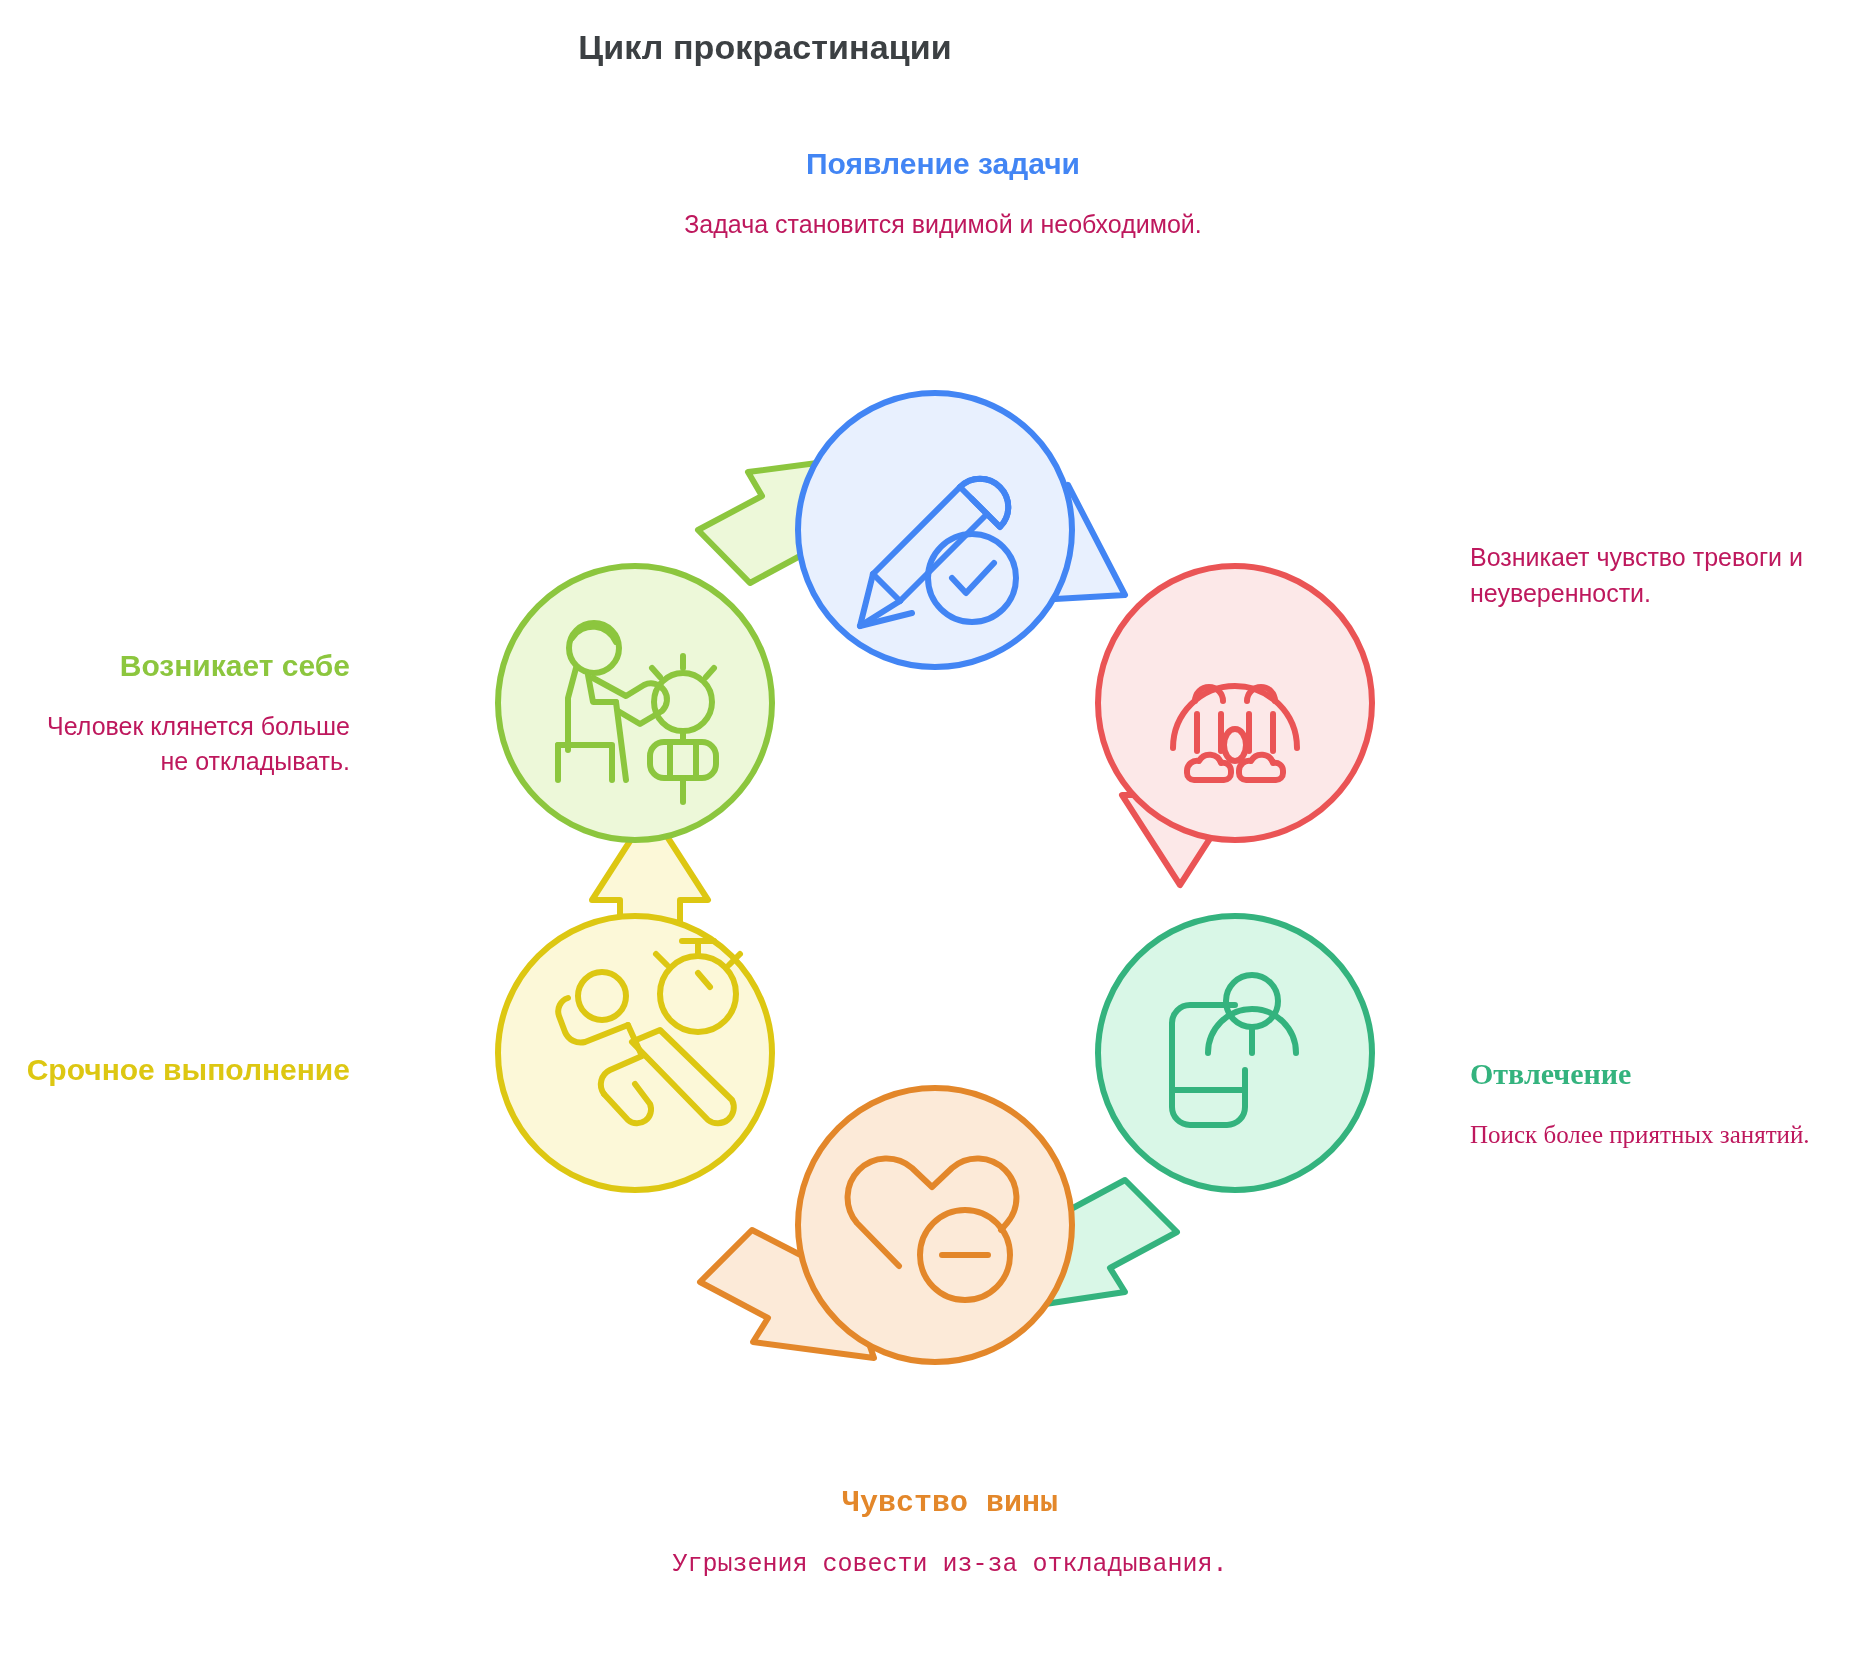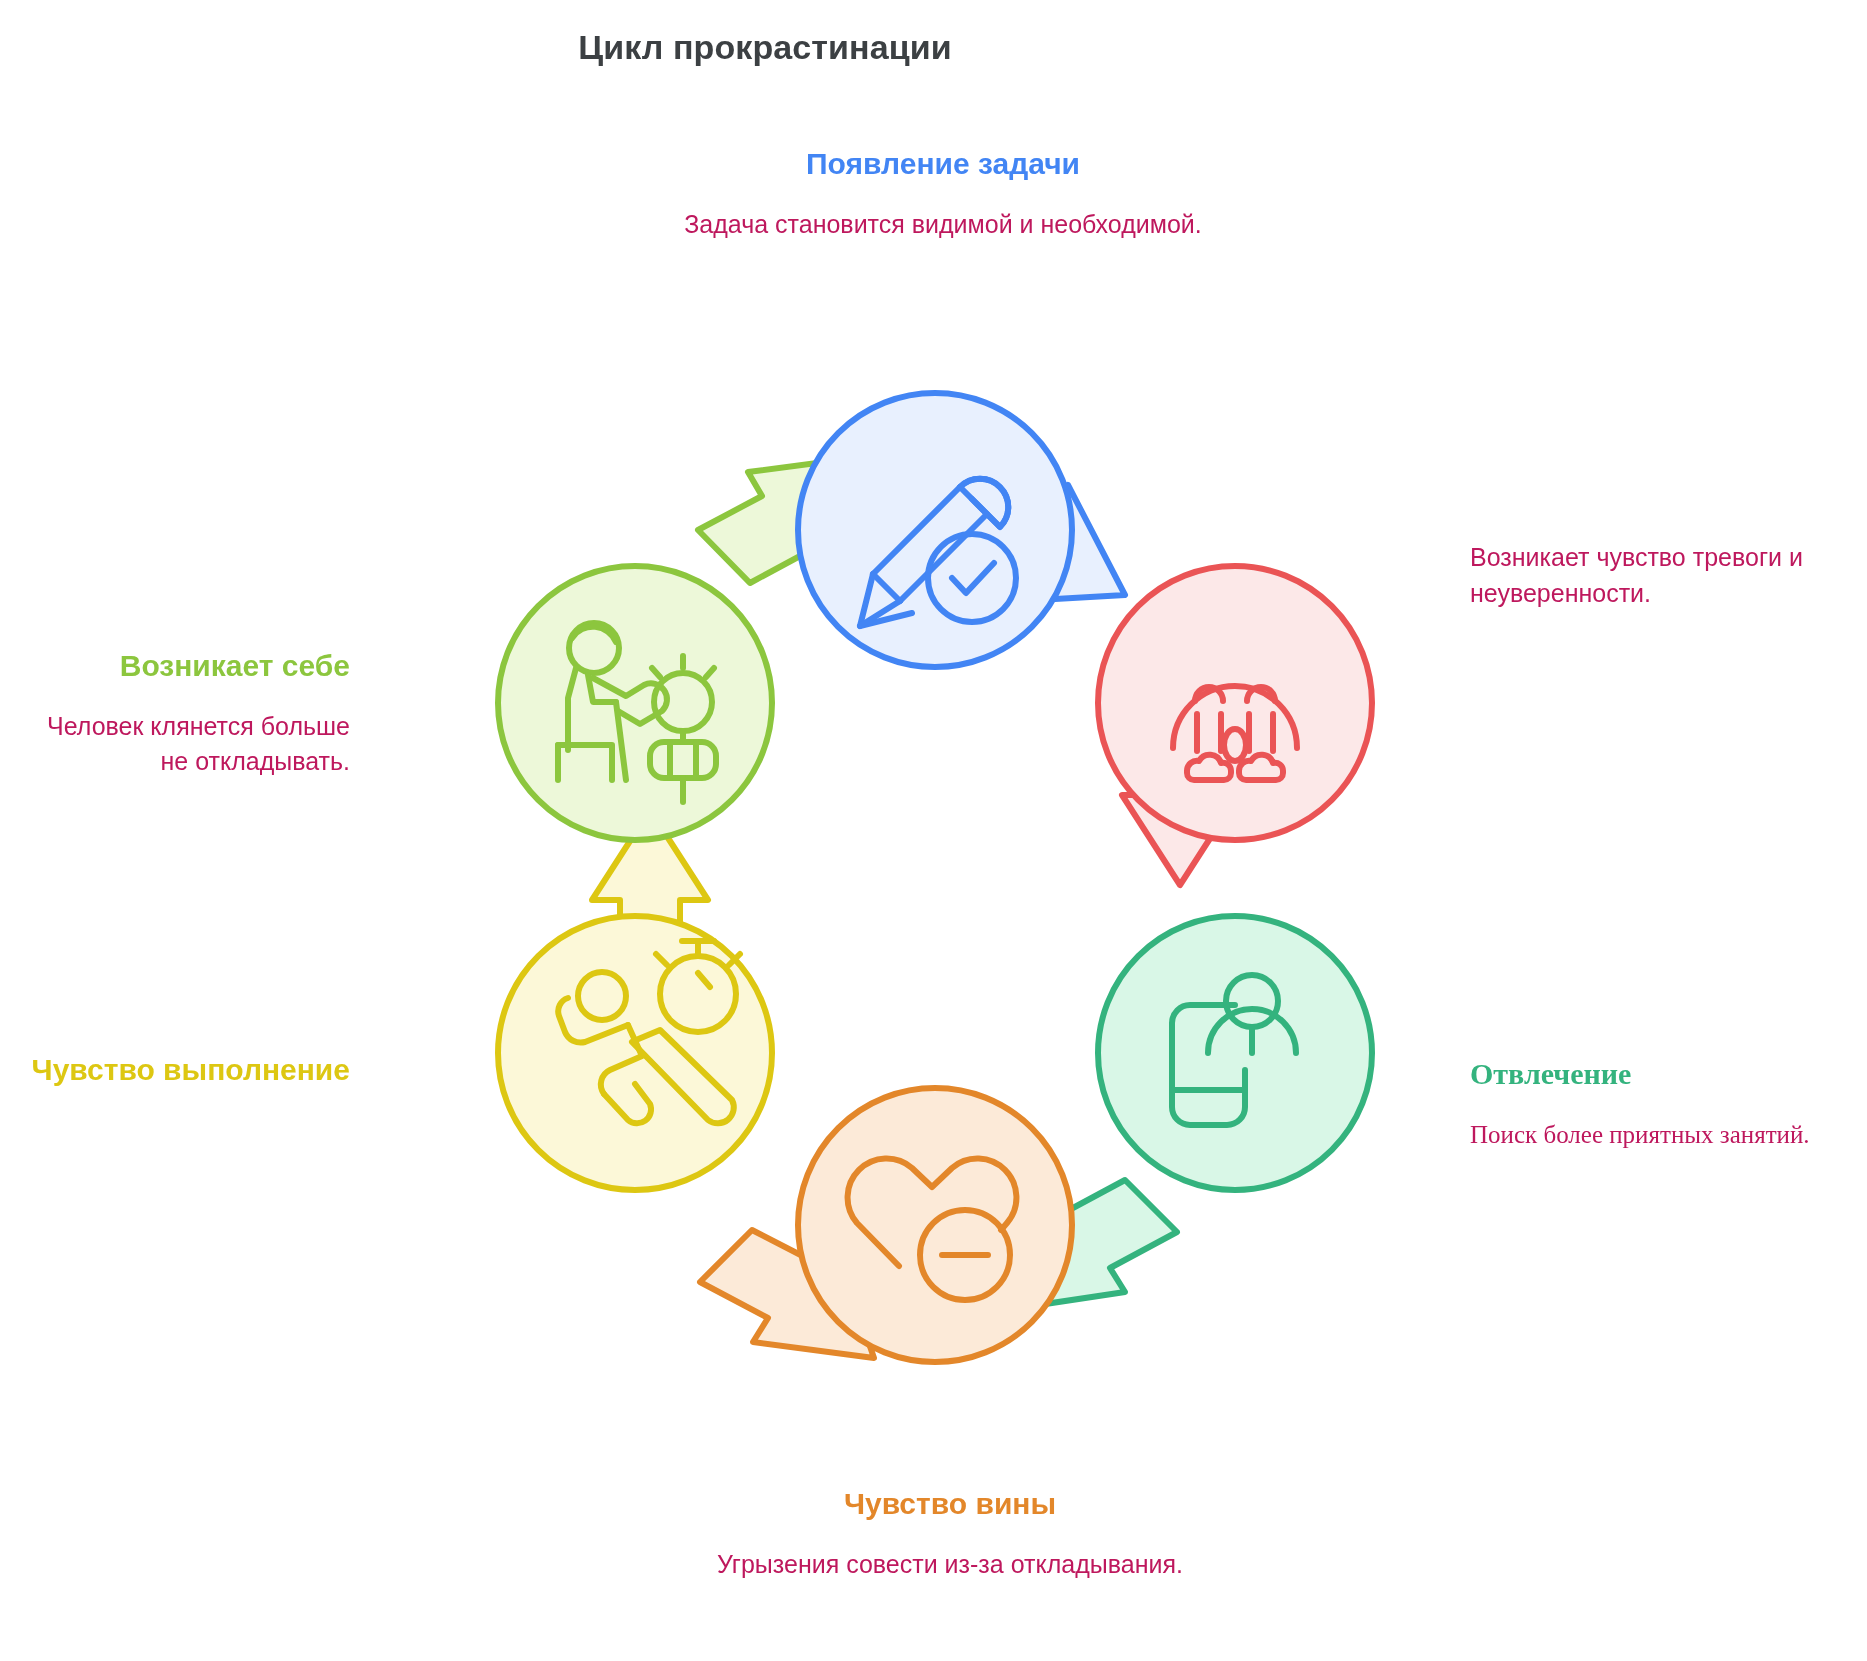--- a/index.html
+++ b/index.html
@@ -47,21 +47,21 @@
   #text-task {
     top: 128px; left: 633px; width: 620px; text-align: center;
   }
   #text-negative {
     top: 540px; left: 1470px; width: 340px; text-align: left;
   }
   #text-distraction {
     top: 1038px; left: 1470px; width: 350px; text-align: left; font-family: Liberation Serif, serif;
   }
   #text-guilt {
-    top: 1468px; left: 640px; width: 620px; text-align: center;
+    top: 1468px; left: 640px; width: 620px; text-align: center; font-family: Liberation Mono, monospace;
   }
   #text-rush {
     top: 1034px; left: 20px; width: 330px; text-align: right;
   }
   #text-promise {
     top: 630px; left: 20px; width: 330px; text-align: right;
   }
 
   #cycle-svg {
     position: absolute;
@@ -94,21 +94,21 @@
   <p class="node-heading" style="color:#34b37e">Отвлечение</p>
   <p class="node-body">Поиск более приятных занятий.</p>
 </div>
 
 <div class="node-text" id="text-guilt">
   <p class="node-heading" style="color:#e3872a">Чувство вины</p>
   <p class="node-body">Угрызения совести из-за откладывания.</p>
 </div>
 
 <div class="node-text" id="text-rush">
-  <p class="node-heading" style="color:#ddc712">Чувство выполнение</p>
+  <p class="node-heading" style="color:#ddc712">Срочное выполнение</p>
 </div>
 
 <div class="node-text" id="text-promise">
   <p class="node-heading" style="color:#8cc63e">Возникает себе</p>
   <p class="node-body">Человек клянется больше не откладывать.</p>
 </div>
 
 <svg id="cycle-svg" width="1110" height="1110" viewBox="0 0 1110 1110">
 
   <g>

